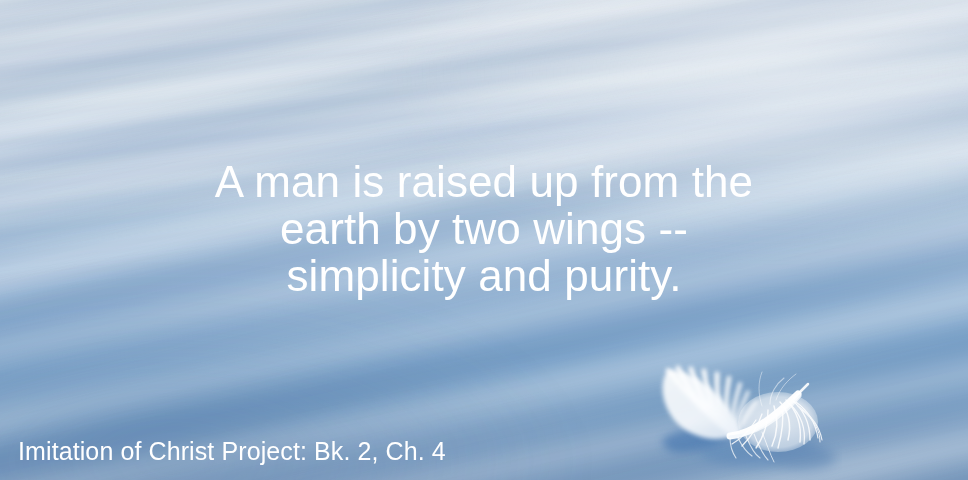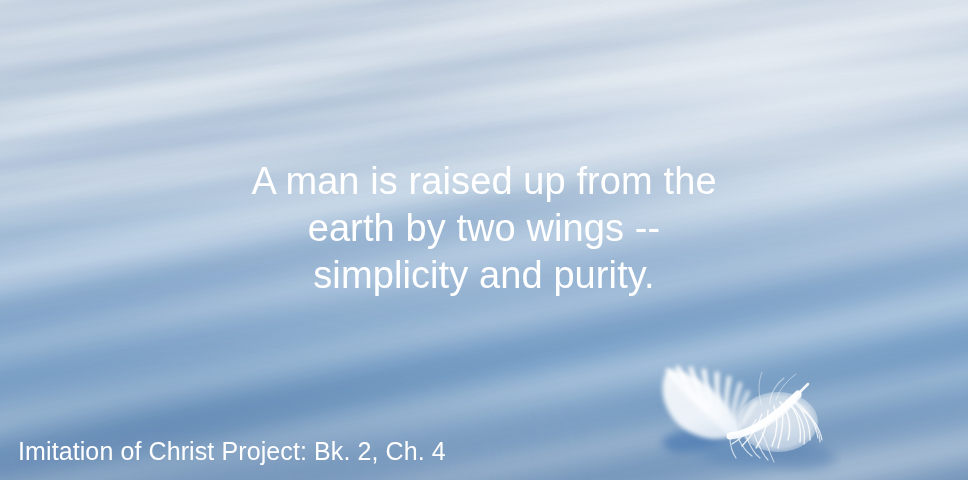--- a/index.html
+++ b/index.html
@@ -107,21 +107,21 @@
   }
   .feather-wrap svg{display:block;width:100%;height:100%;}
 
   
   .quote{
     position:absolute;
     left:0;right:0;
     top:158px;
     text-align:center;
     color:#ffffff;
-    font-size:38px;
+    font-size:44px;
     line-height:47px;
     font-weight:400;
     letter-spacing:.1px;
     white-space:pre-line;
     padding:0 120px;
   }
   .caption{
     position:absolute;
     left:18px;
     bottom:14px;

